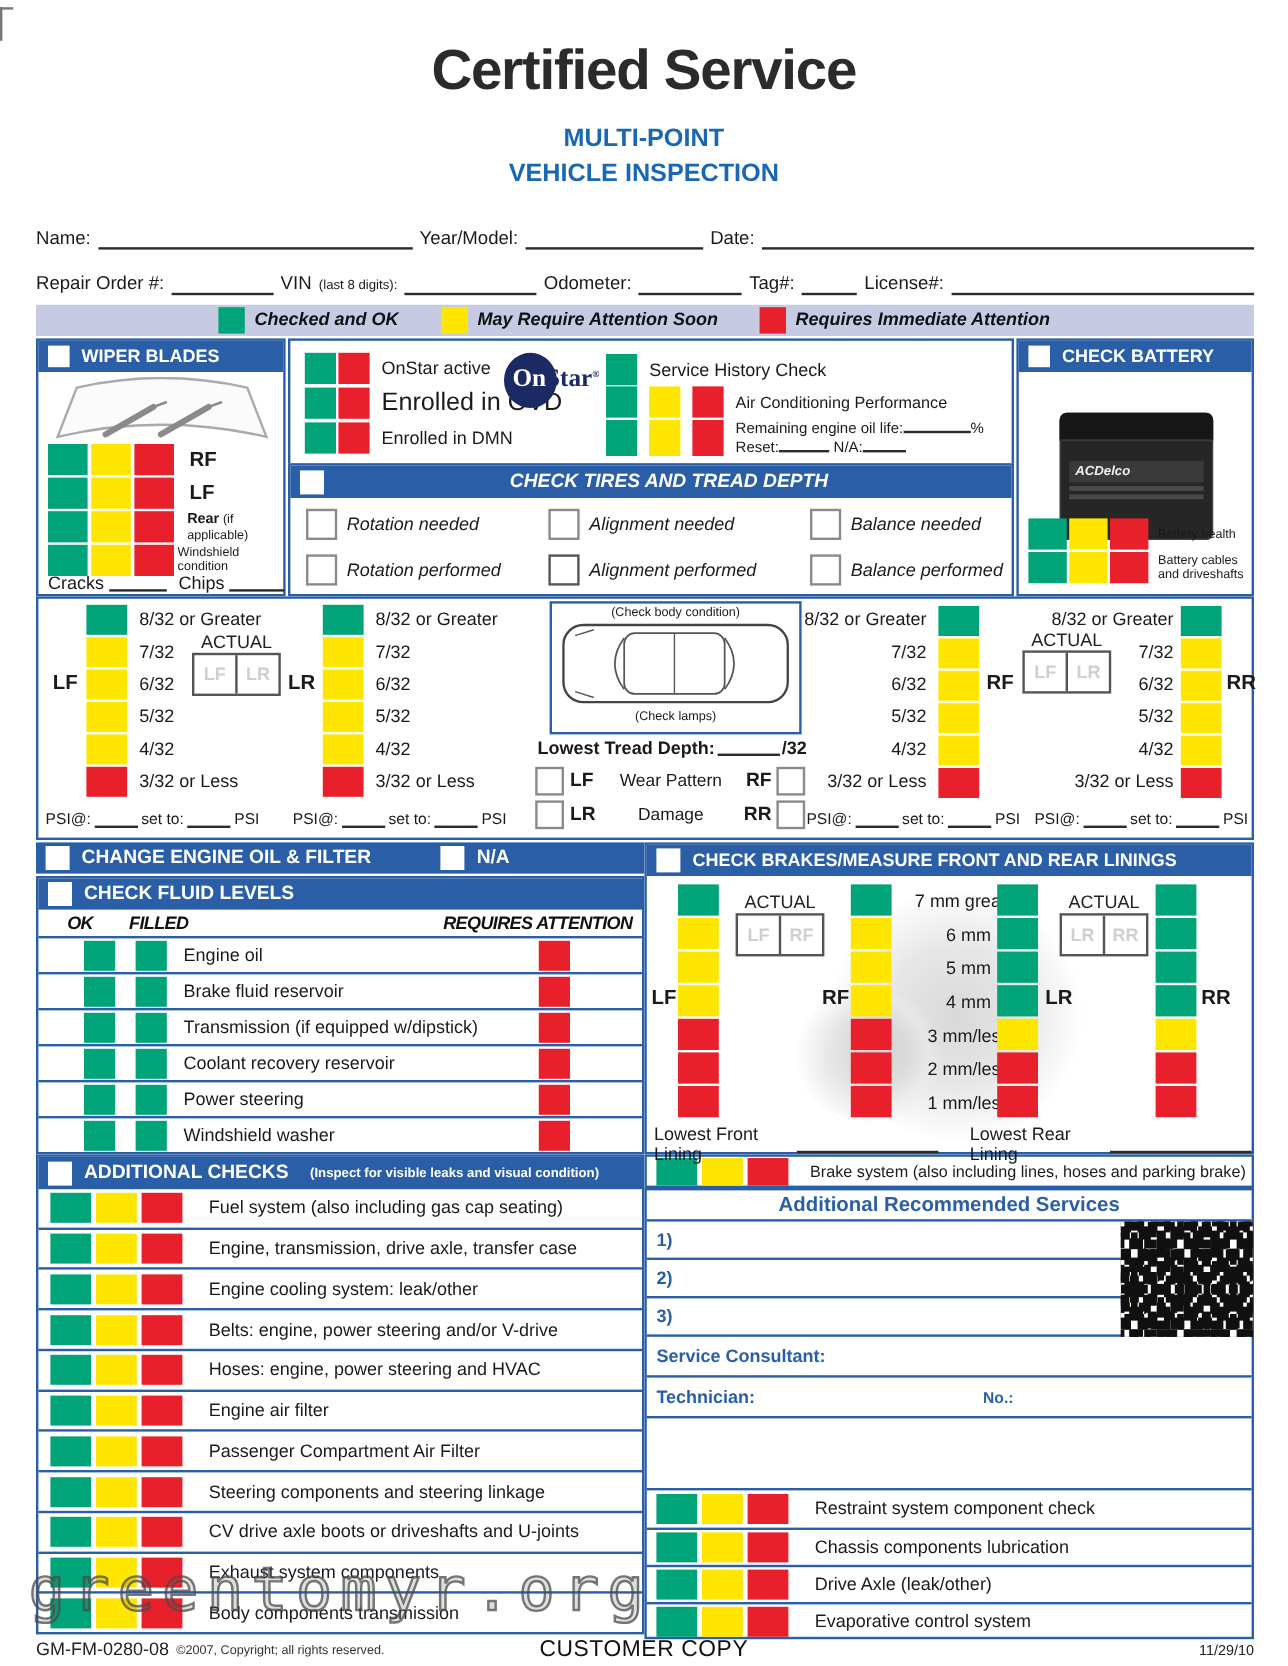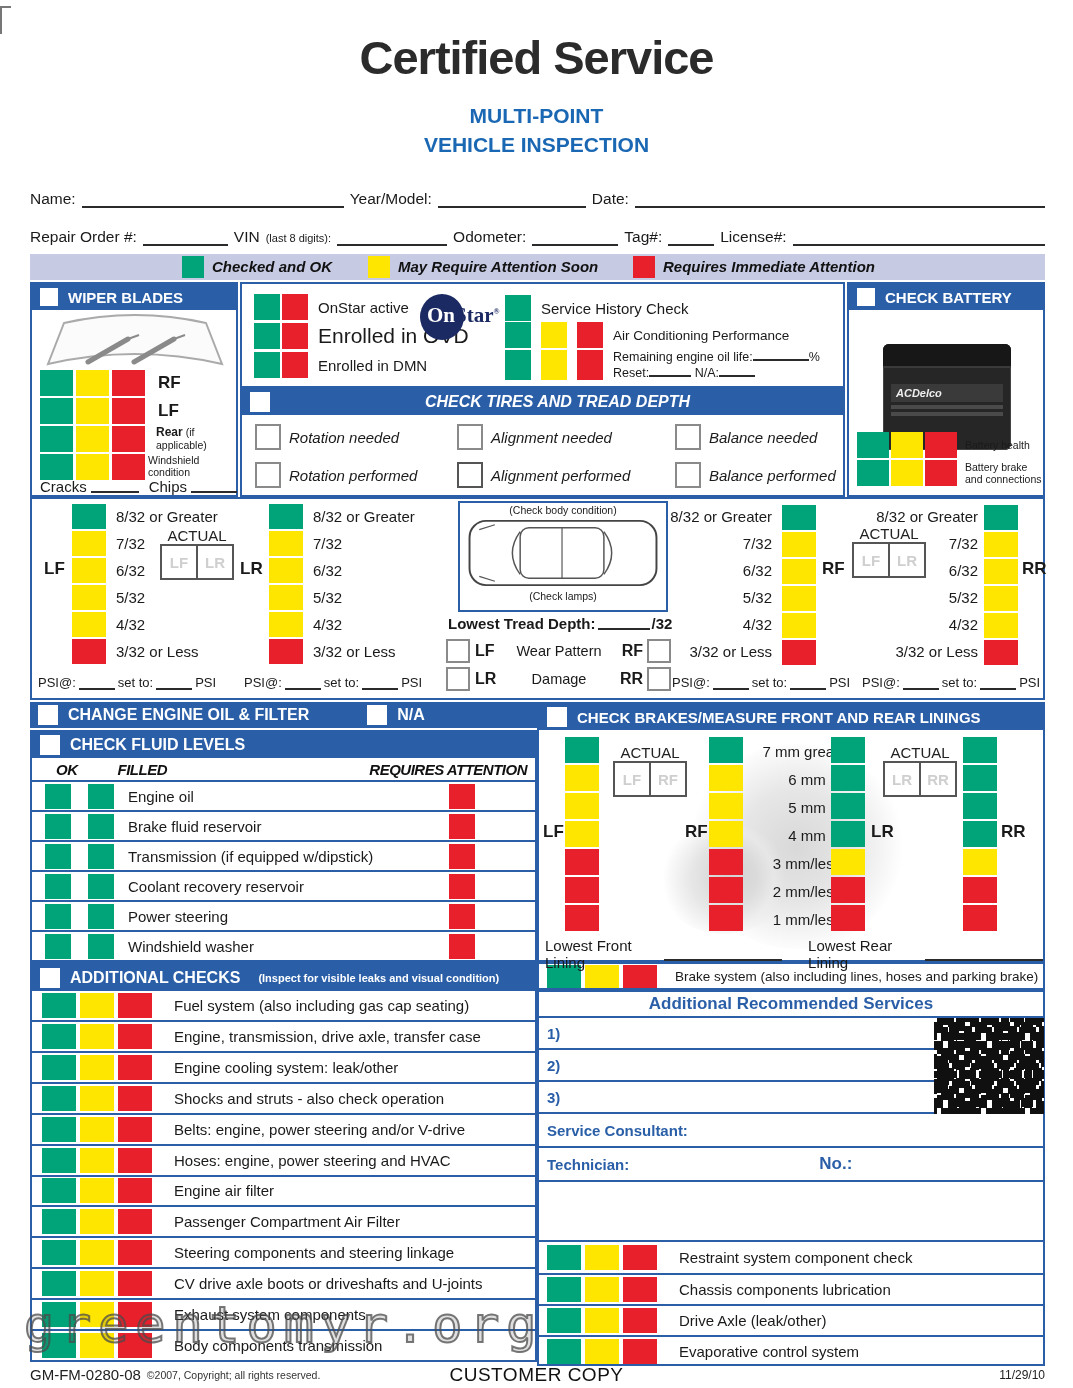--- a/index.html
+++ b/index.html
@@ -30,21 +30,21 @@
   .tr-row .chip { height: 25px; }
   .tr-row.right { justify-content: flex-end; }
   .act-lbl { font-size: 15px; color: #222; text-align: center; width: 74px; }
   .act { border: 2px solid #555; display: flex; width: 74px; height: 36px; background: #fff; }
   .act div { flex: 1; display: flex; align-items: center; justify-content: center;
              color: #cfcfcf; font-size: 15px; font-weight: bold; }
   .act div:first-child { border-right: 2px solid #555; }
   .wheel { font-size: 17px; font-weight: bold; }
   .psi { display: flex; align-items: flex-end; gap: 3px; font-size: 13px; }
   .frow { flex: 1; display: flex; align-items: center; border-top: 2px solid var(--blue,#2a5fa8);
-          padding-left: 13px; position: relative; font-size: 15px; }
+          padding-left: 38px; position: relative; font-size: 15px; }
   .frow .chip { width: 26px; height: 25px; }
   .acrow { flex: 1; display: flex; align-items: center; border-top: 2px solid var(--blue,#2a5fa8);
            padding-left: 10px; gap: 4px; font-size: 15px; }
   .acrow .chip { height: 25px; }
   .acrow .lab { margin-left: 18px; }
   .stack { display: flex; flex-direction: column; gap: 2px; position: absolute; }
   .mml { height: 28px; display: flex; align-items: center; justify-content: center; font-size: 15px; }
   .wear-grid { display: grid; grid-template-columns: 25px 32px 96px 32px 25px; gap: 4px;
                align-items: center; font-size: 14.5px; }
   .rotor { position: absolute; border-radius: 50%;
@@ -221,21 +221,21 @@
     <div class="abs row" style="left:8px;top:148px;gap:2px">
       <span class="chip g" style="width:32px"></span>
       <span class="chip y" style="width:32px"></span>
       <span class="chip r" style="width:32px"></span>
       <span style="margin-left:6px;font-size:10.5px;width:80px;line-height:1.15">Battery health</span>
     </div>
     <div class="abs row" style="left:8px;top:176px;gap:2px">
       <span class="chip g" style="width:32px"></span>
       <span class="chip y" style="width:32px"></span>
       <span class="chip r" style="width:32px"></span>
-      <span style="margin-left:6px;font-size:10.5px;width:80px;line-height:1.15">Battery brake and connections</span>
+      <span style="margin-left:6px;font-size:10.5px;width:80px;line-height:1.15">Battery cables and driveshafts</span>
     </div>
   </div>
 
   <div class="box" style="left:240px;top:386px;width:605px;height:111px;font-style:italic;">
     <div class="hbar" style="height:27px">
       <span class="wcb"></span>
       <span style="flex:1;text-align:center">CHECK TIRES AND TREAD DEPTH</span>
     </div>
     <div class="abs row" style="left:13px;top:36px;gap:8px">
       <span class="cb"></span>
@@ -464,21 +464,21 @@
     <span>N/A</span>
   </div>
 
   <div class="box" style="left:30px;top:730px;width:507px;height:232px;display:flex;flex-direction:column">
     <div class="hbar" style="flex:none">
       <span class="wcb"></span>
       <span>CHECK FLUID LEVELS</span>
     </div>
     <div class="row" style="height:22px;flex:none;padding:0 8px">
       <span class="colhdr" style="margin-left:16px">OK</span>
-      <span class="colhdr" style="margin-left:40px">FILLED</span>
+      <span class="colhdr" style="margin-left:30px">FILLED</span>
       <span class="colhdr" style="margin-left:auto">REQUIRES ATTENTION</span>
     </div>
     <div style="flex:1;display:flex;flex-direction:column">
       <div class="frow">
         <span class="chip g"></span>
         <span class="chip g" style="margin-left:17px"></span>
         <span style="margin-left:14px">Engine oil</span>
         <span class="chip r" style="position:absolute;left:417px"></span>
       </div>
       <div class="frow">
@@ -621,26 +621,20 @@
       <div class="acrow">
         <span class="chip g"></span>
           <span class="chip y"></span>
           <span class="chip r"></span>
         <span class="lab">Engine cooling system: leak/other</span>
       </div>
       <div class="acrow">
         <span class="chip g"></span>
           <span class="chip y"></span>
           <span class="chip r"></span>
-        <span class="lab">Shocks and struts - also check operation</span>
-      </div>
-      <div class="acrow">
-        <span class="chip g"></span>
-          <span class="chip y"></span>
-          <span class="chip r"></span>
         <span class="lab">Belts: engine, power steering and/or V-drive</span>
       </div>
       <div class="acrow">
         <span class="chip g"></span>
           <span class="chip y"></span>
           <span class="chip r"></span>
         <span class="lab">Hoses: engine, power steering and HVAC</span>
       </div>
       <div class="acrow">
         <span class="chip g"></span>
@@ -693,21 +687,21 @@
     </div>
     <div class="row" style="height:32px;border-bottom:2px solid var(--blue,#2a5fa8);padding-left:8px">
       <span class="bold blue" style="font-size:15px">3)</span>
     </div>
     <div class="qr abs" style="left:395px;top:26px;width:110px;height:96px"></div>
     <div class="row" style="height:34px;border-bottom:2px solid var(--blue,#2a5fa8);padding-left:8px">
       <span class="bold blue" style="font-size:15px">Service Consultant:</span>
     </div>
     <div class="row" style="height:34px;border-bottom:2px solid var(--blue,#2a5fa8);padding-left:8px">
       <span class="bold blue" style="font-size:15px">Technician:</span>
-      <span class="bold blue" style="font-size:17px;margin-left:190px">No.:</span>
+      <span class="bold blue" style="font-size:13px;margin-left:190px">No.:</span>
     </div>
     <div style="height:60px;border-bottom:2px solid var(--blue,#2a5fa8)"></div>
     <div class="acrow" style="border-top:none;height:31px;flex:none;padding-left:8px">
       <span class="chip g"></span>
         <span class="chip y"></span>
         <span class="chip r"></span>
       <span class="lab">Restraint system component check</span>
     </div>
     <div class="acrow" style="height:31px;flex:none;padding-left:8px">
       <span class="chip g"></span>

